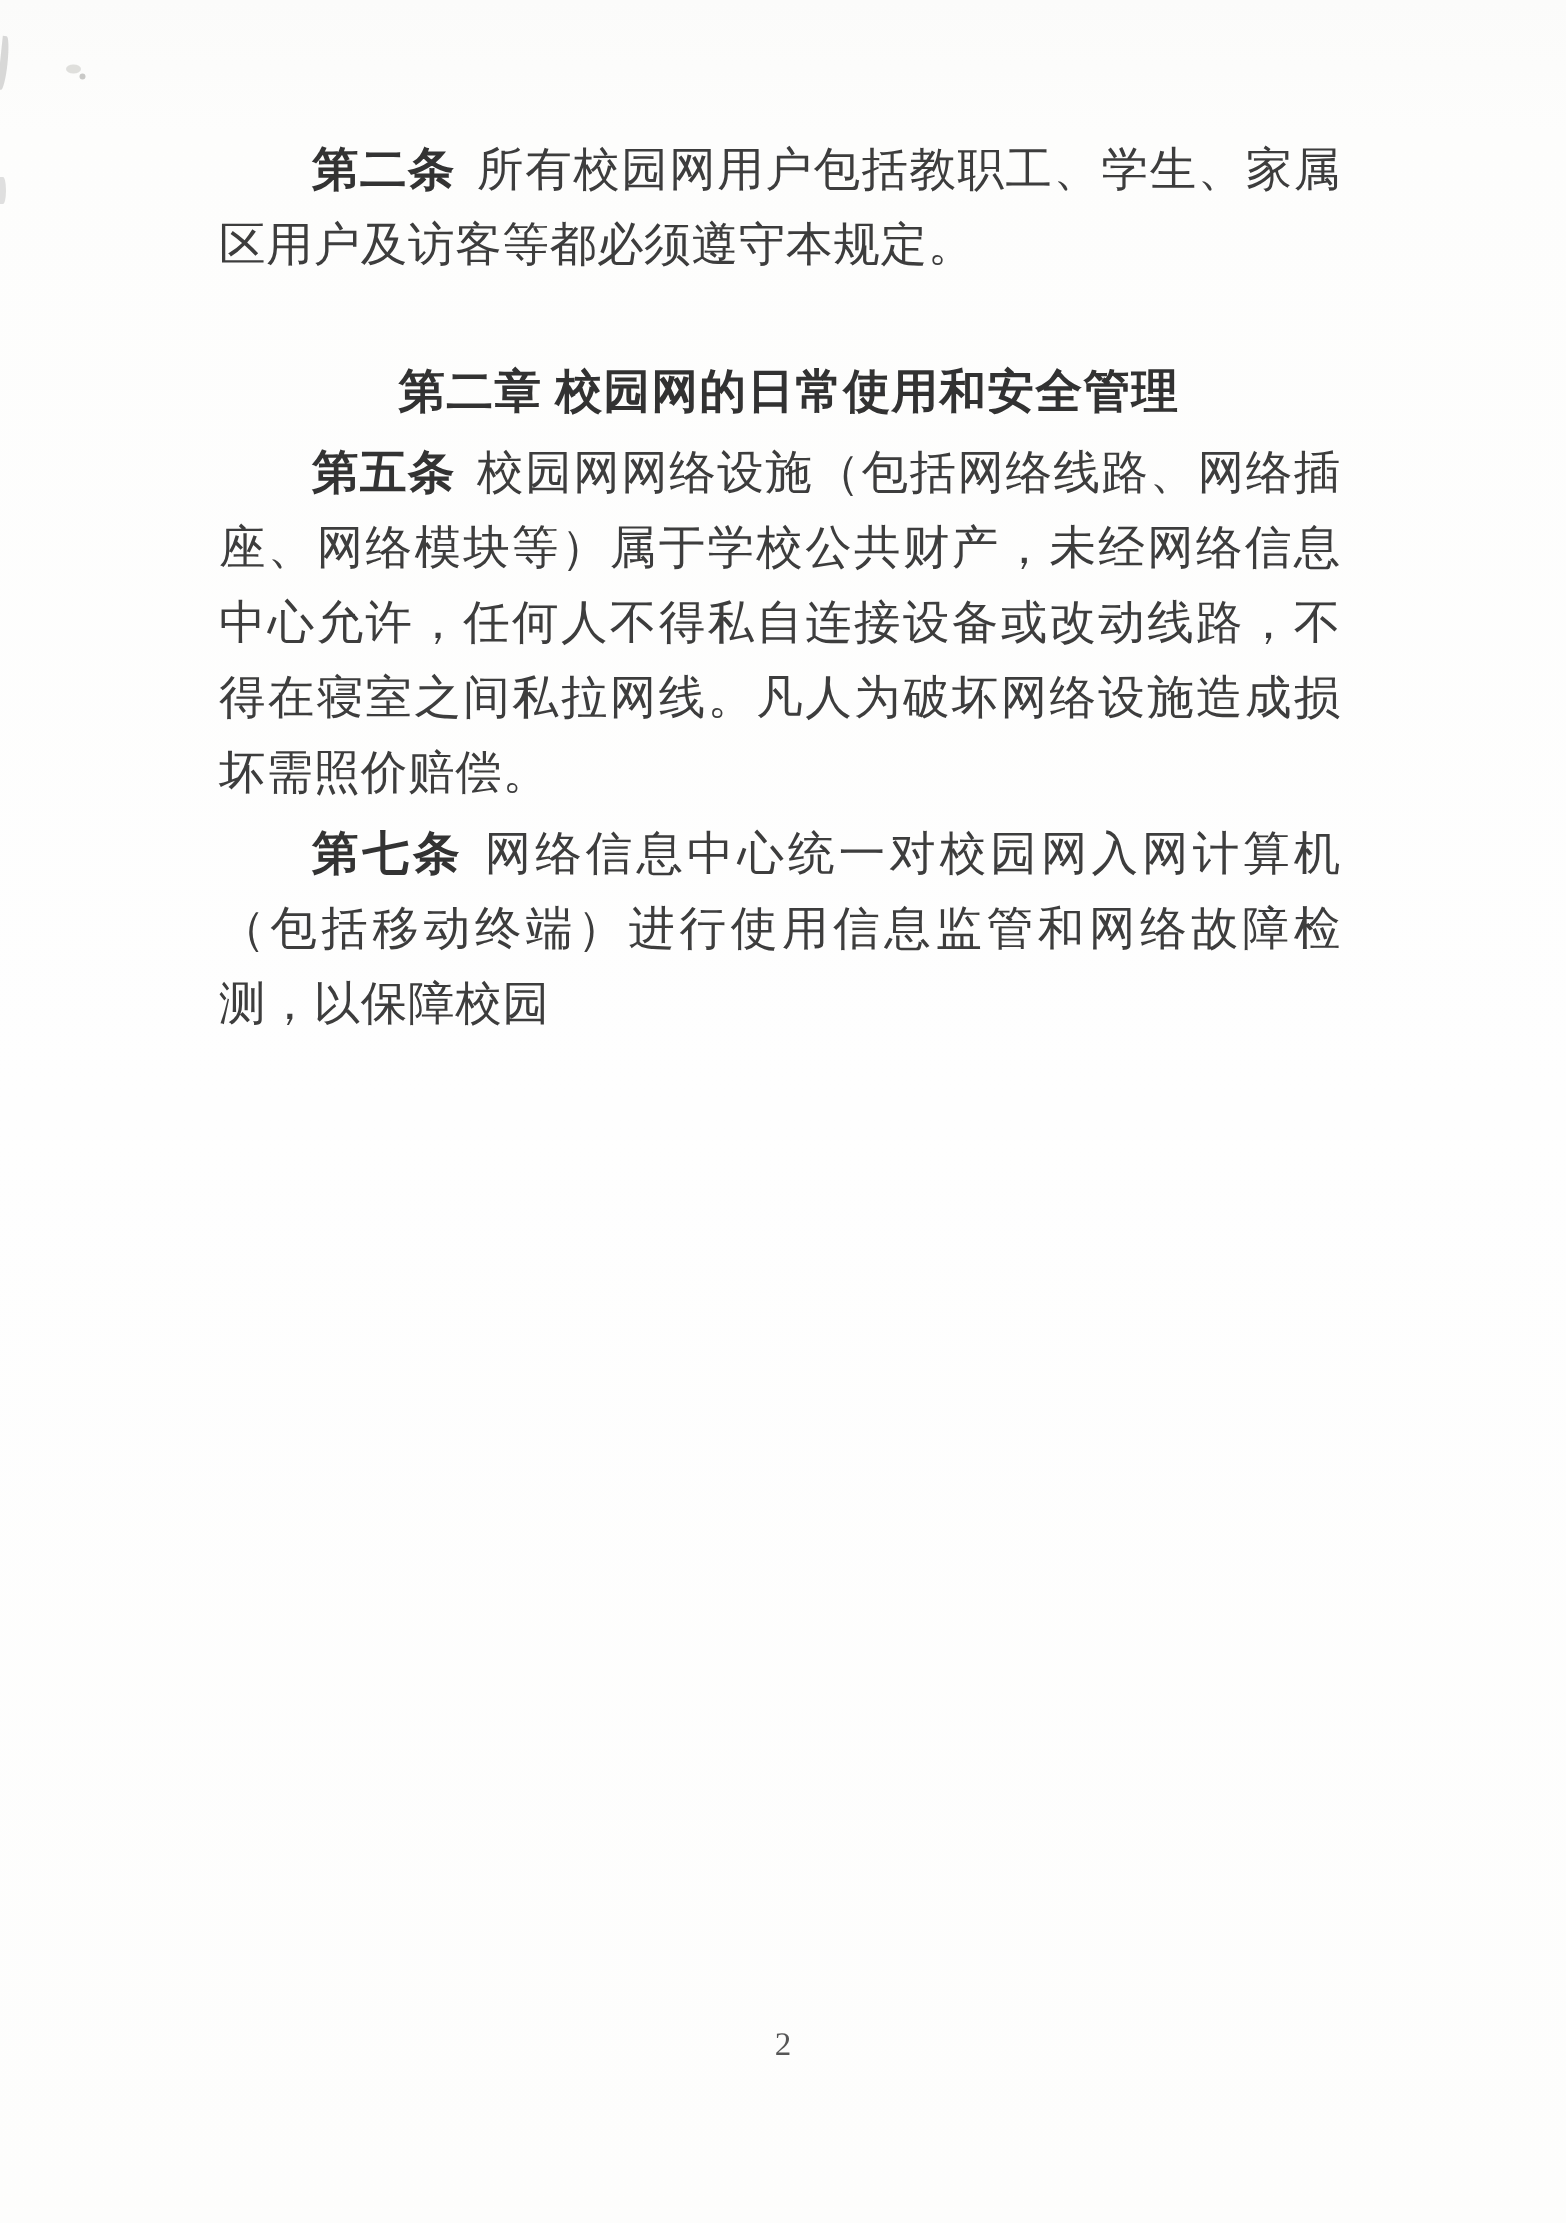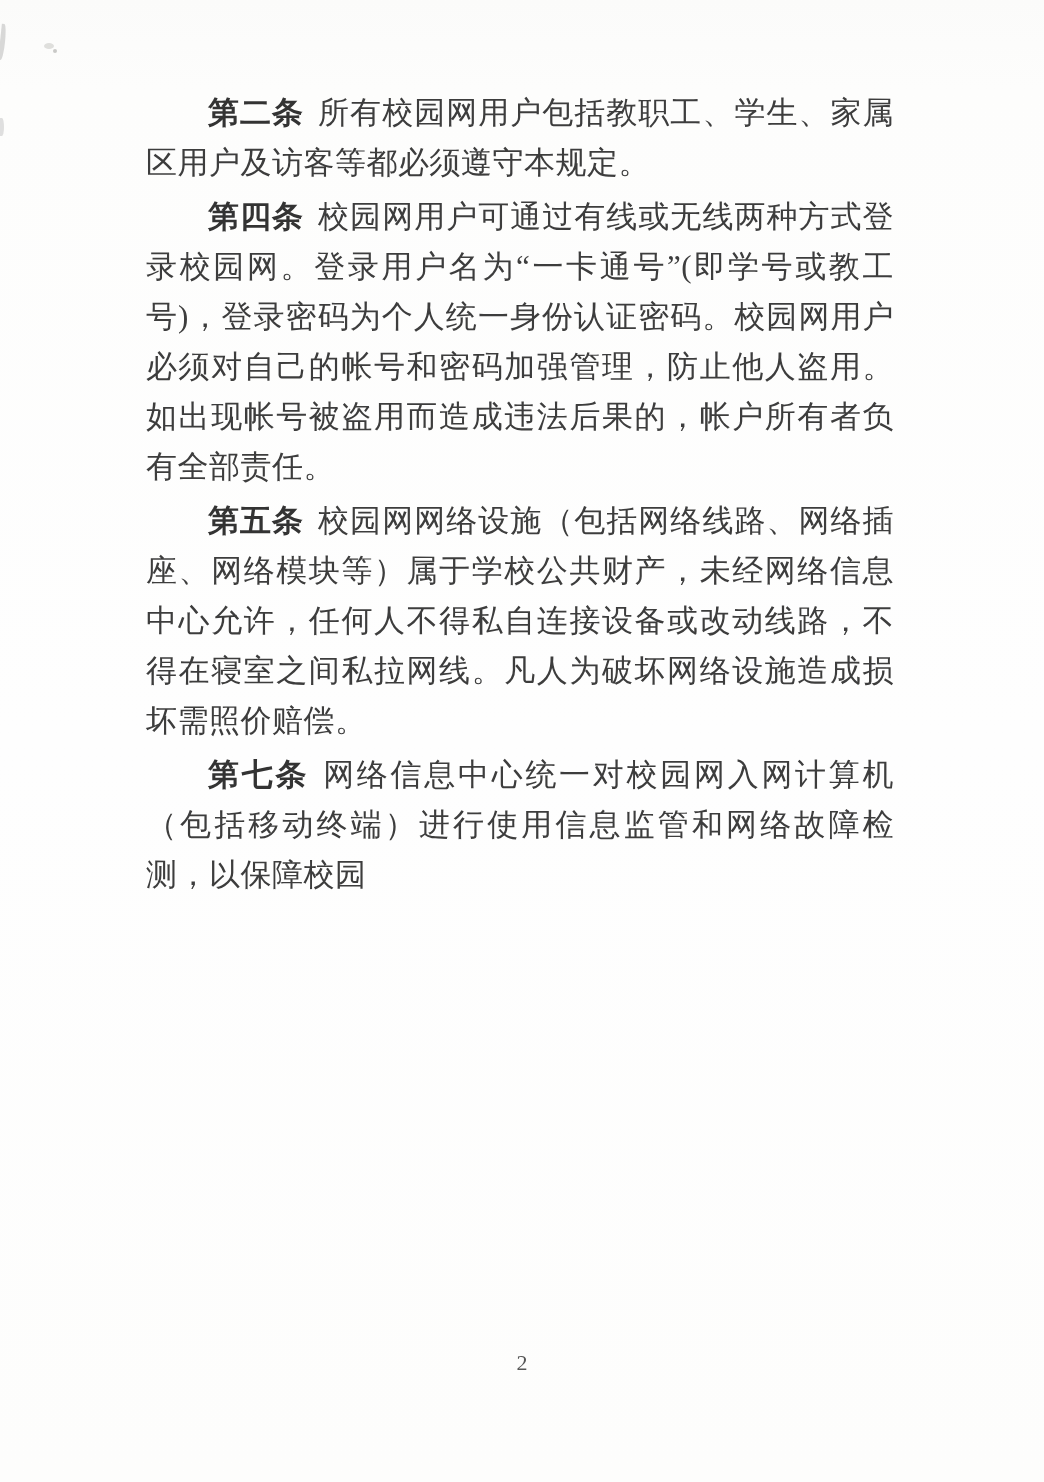--- a/index.html
+++ b/index.html
@@ -104,23 +104,23 @@
 
   <span class="scan-mark edge-smudge-1"></span>
   <span class="scan-mark edge-smudge-2"></span>
   <span class="scan-mark speck-1"></span>
   <span class="scan-mark speck-2"></span>
 
   <div class="content">
 
     <p class="para"><span class="article-label">第二条</span><span>所有校园网用户包括教职工、学生、家属区用户及访客等都必须遵守本规定。</span></p>
 
+    <h2 class="chapter">第二章 校园网的日常使用和安全管理</h2>
 
 
-    <p class="para"><span class="article-label">第四条</span><span>校园网用户可通过有线或无线两种方式登录校园网。登录用户名为“一卡通号”(即学号或教工号)，登录密码为个人统一身份认证密码。校园网用户必须对自己的帐号和密码加强管理，防止他人盗用。如出现帐号被盗用而造成违法后果的，帐户所有者负有全部责任。</span></p>
 
     <p class="para"><span class="article-label">第五条</span><span>校园网网络设施（包括网络线路、网络插座、网络模块等）属于学校公共财产，未经网络信息中心允许，任何人不得私自连接设备或改动线路，不得在寝室之间私拉网线。凡人为破坏网络设施造成损坏需照价赔偿。</span></p>
 
 
     <p class="para"><span class="article-label">第七条</span><span>网络信息中心统一对校园网入网计算机（包括移动终端）进行使用信息监管和网络故障检测，以保障校园</span></p>
 
   </div>
 
   <div class="page-number">2</div>
 

